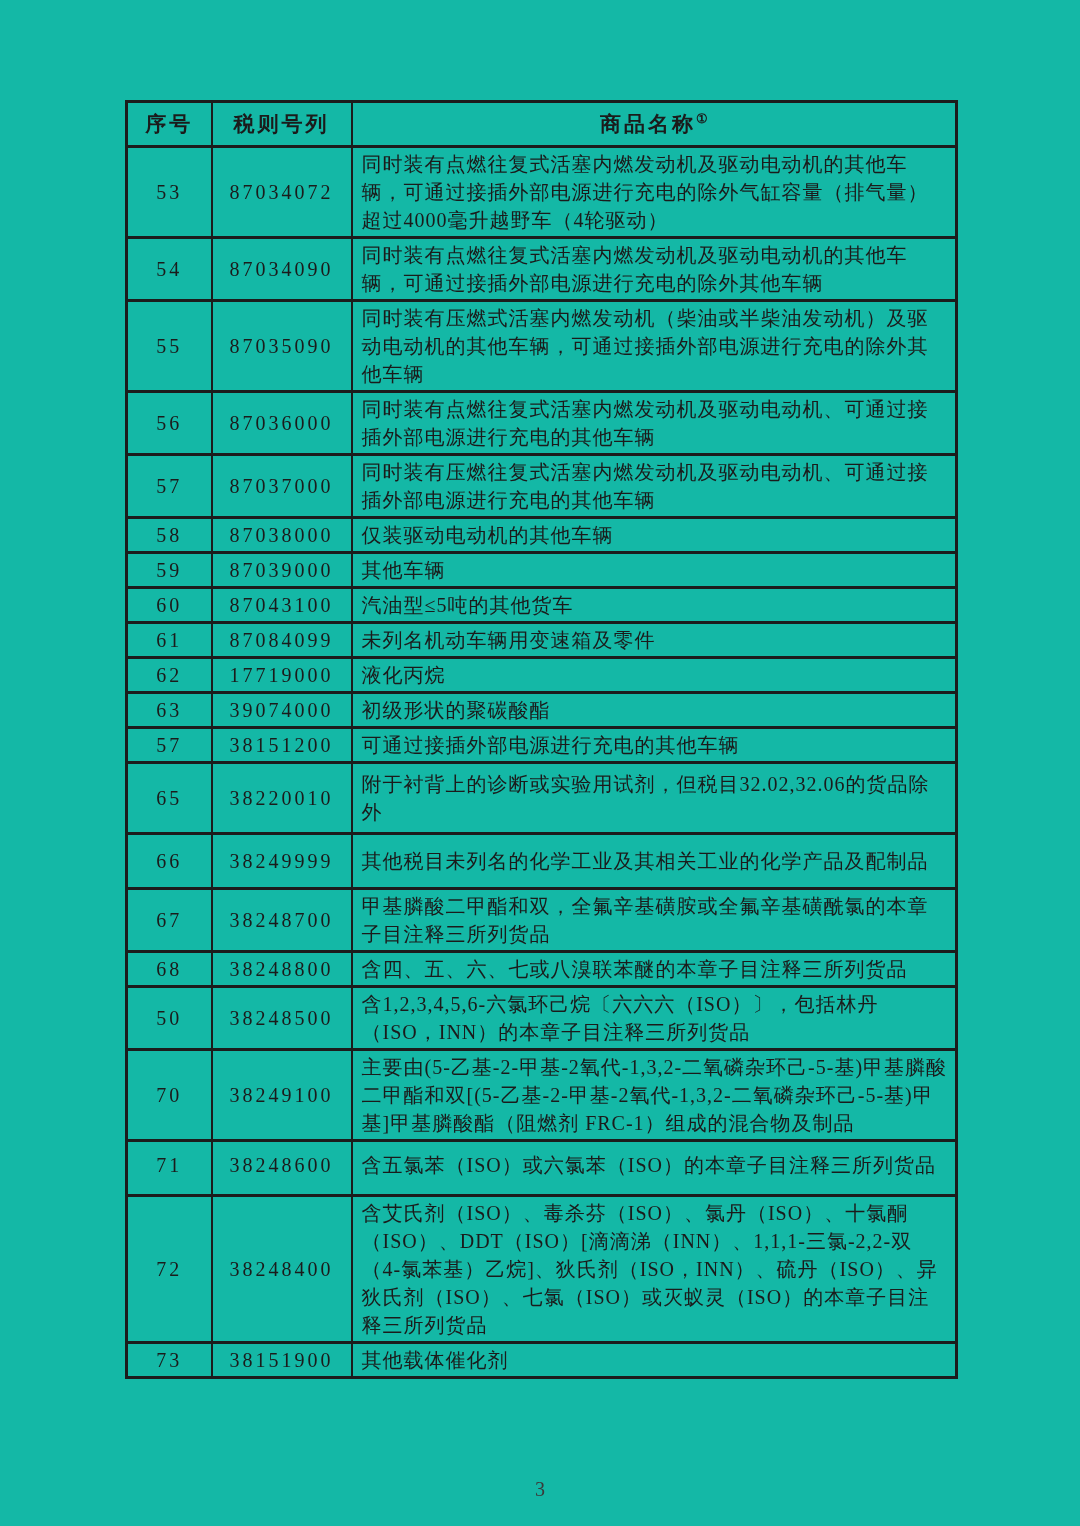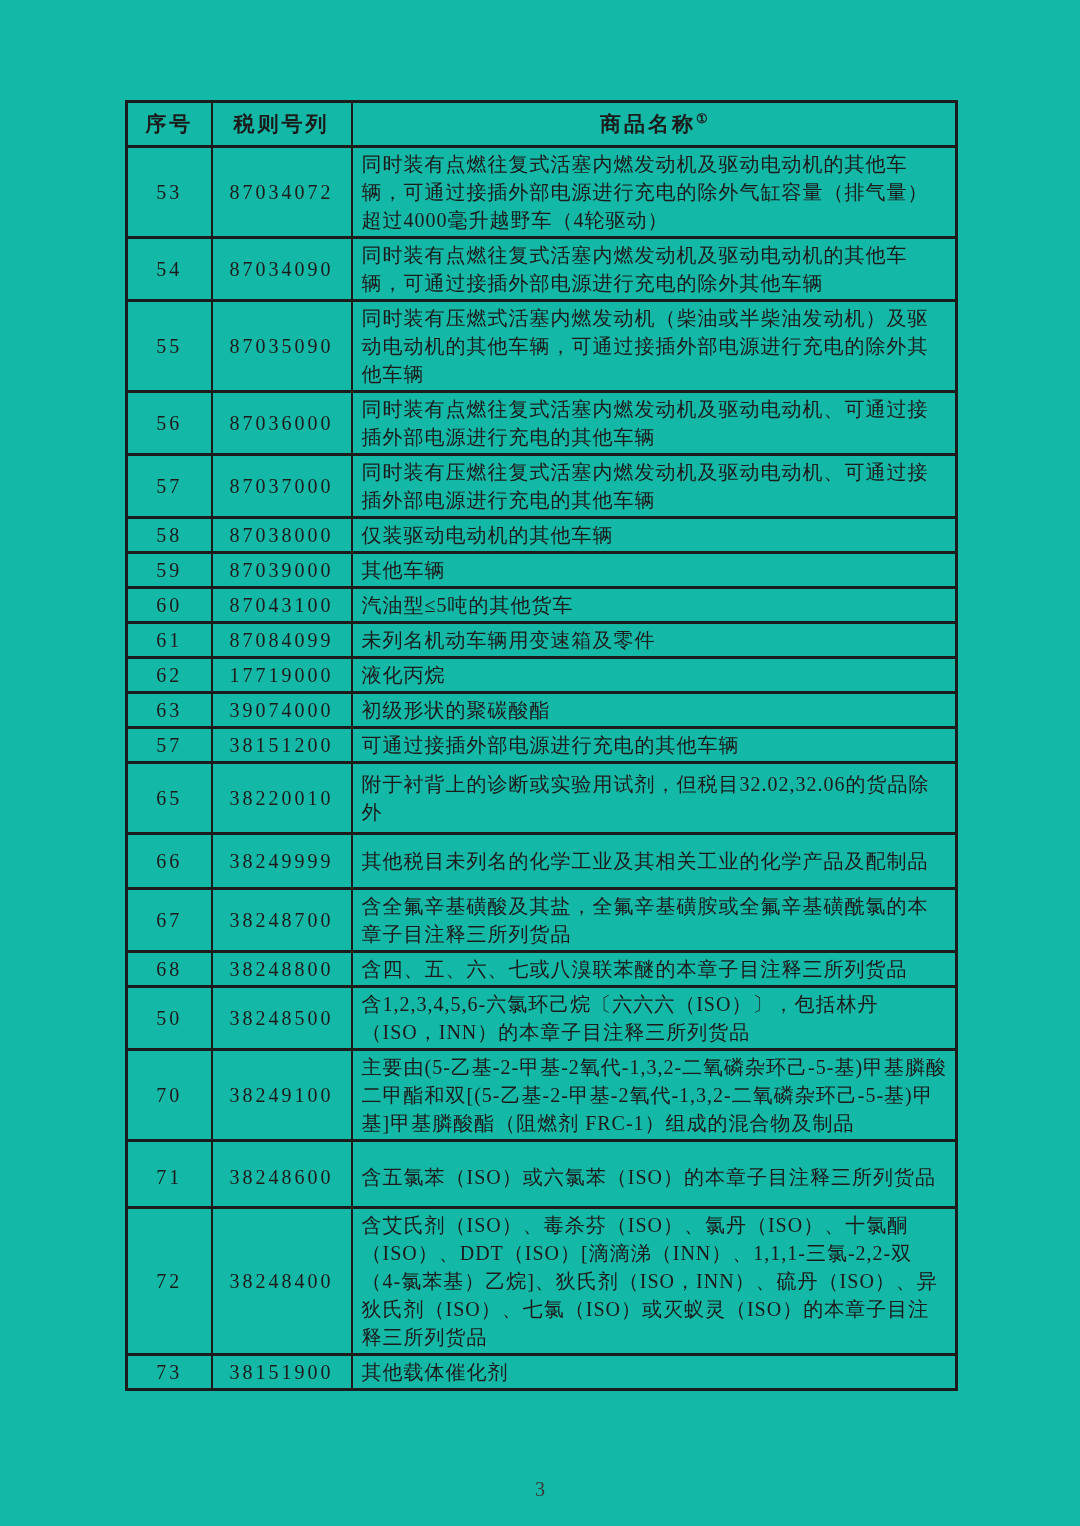--- a/index.html
+++ b/index.html
@@ -60,21 +60,21 @@
   td.name {
     text-align: left;
     padding-left: 9px;
     padding-right: 7px;
     letter-spacing: 1px;
     margin-left: 40px;
   }
   
   tbody tr:nth-child(13) td { padding-top: 6px;  padding-bottom: 6px; }
   tbody tr:nth-child(14) td { padding-top: 12px; padding-bottom: 12px; }
-  tbody tr:nth-child(19) td { padding-top: 21px; padding-bottom: 15px; }
+  tbody tr:nth-child(19) td { padding-top: 9px; padding-bottom: 15px; }
   .page-number {
     position: absolute;
     left: 0;
     top: 1478px;
     width: 100%;
     text-align: center;
     font-size: 20px;
     color: #3a3a3a;
   }
 </style>
@@ -163,21 +163,21 @@
           <td class="name">附于衬背上的诊断或实验用试剂，但税目32.02,32.06的货品除外</td>
         </tr>
         <tr>
           <td class="no">66</td>
           <td class="code">38249999</td>
           <td class="name">其他税目未列名的化学工业及其相关工业的化学产品及配制品</td>
         </tr>
         <tr>
           <td class="no">67</td>
           <td class="code">38248700</td>
-          <td class="name">含全氟辛基磺酸及其盐，全氟辛基磺胺或全氟辛基磺酰氯的本章子目注释三所列货品</td>
+          <td class="name">甲基膦酸二甲酯和双，全氟辛基磺胺或全氟辛基磺酰氯的本章子目注释三所列货品</td>
         </tr>
         <tr>
           <td class="no">68</td>
           <td class="code">38248800</td>
           <td class="name">含四、五、六、七或八溴联苯醚的本章子目注释三所列货品</td>
         </tr>
         <tr>
           <td class="no">50</td>
           <td class="code">38248500</td>
           <td class="name">含1,2,3,4,5,6-六氯环己烷〔六六六（ISO）〕，包括林丹（ISO，INN）的本章子目注释三所列货品</td>

